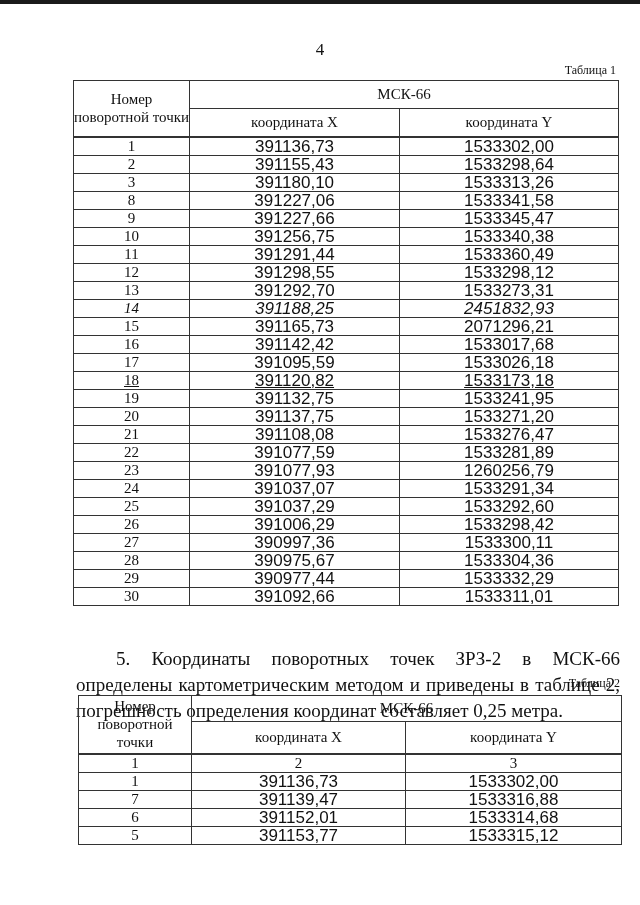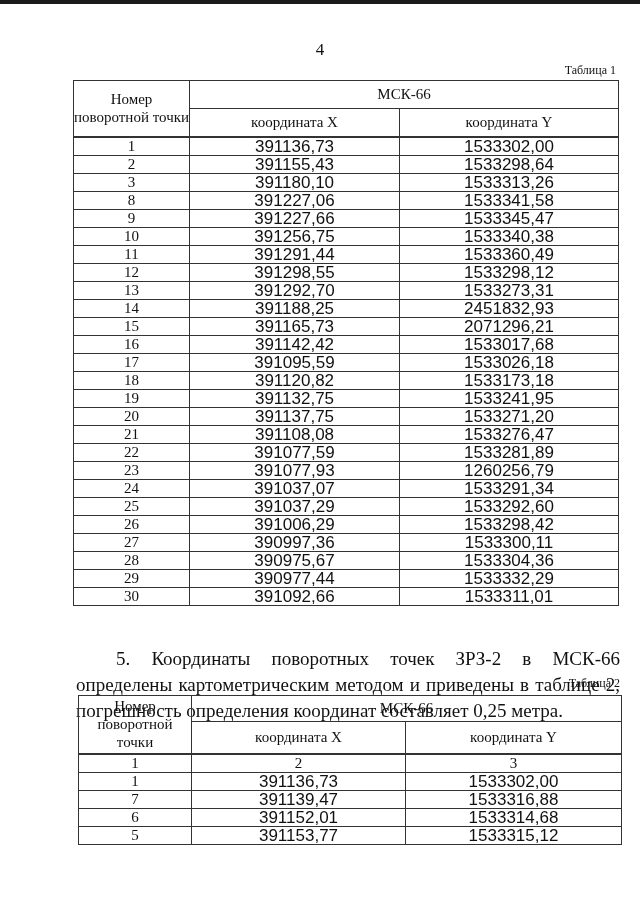--- a/index.html
+++ b/index.html
@@ -94,41 +94,41 @@
       <tr style="height: 17.8px;">
         <td>12</td>
         <td class="num">391298,55</td>
         <td class="num">1533298,12</td>
       </tr>
       <tr style="height: 17.8px;">
         <td>13</td>
         <td class="num">391292,70</td>
         <td class="num">1533273,31</td>
       </tr>
-      <tr style="height: 17.8px;">
+      <tr style="height: 17.8px; font-style: italic;">
         <td>14</td>
         <td class="num">391188,25</td>
         <td class="num">2451832,93</td>
       </tr>
       <tr style="height: 17.8px;">
         <td>15</td>
         <td class="num">391165,73</td>
         <td class="num">2071296,21</td>
       </tr>
       <tr style="height: 17.8px;">
         <td>16</td>
         <td class="num">391142,42</td>
         <td class="num">1533017,68</td>
       </tr>
       <tr style="height: 17.8px;">
         <td>17</td>
         <td class="num">391095,59</td>
         <td class="num">1533026,18</td>
       </tr>
-      <tr style="height: 17.8px;">
+      <tr style="height: 17.8px; text-decoration: underline;">
         <td>18</td>
         <td class="num">391120,82</td>
         <td class="num">1533173,18</td>
       </tr>
       <tr style="height: 17.8px;">
         <td>19</td>
         <td class="num">391132,75</td>
         <td class="num">1533241,95</td>
       </tr>
       <tr style="height: 17.8px;">

